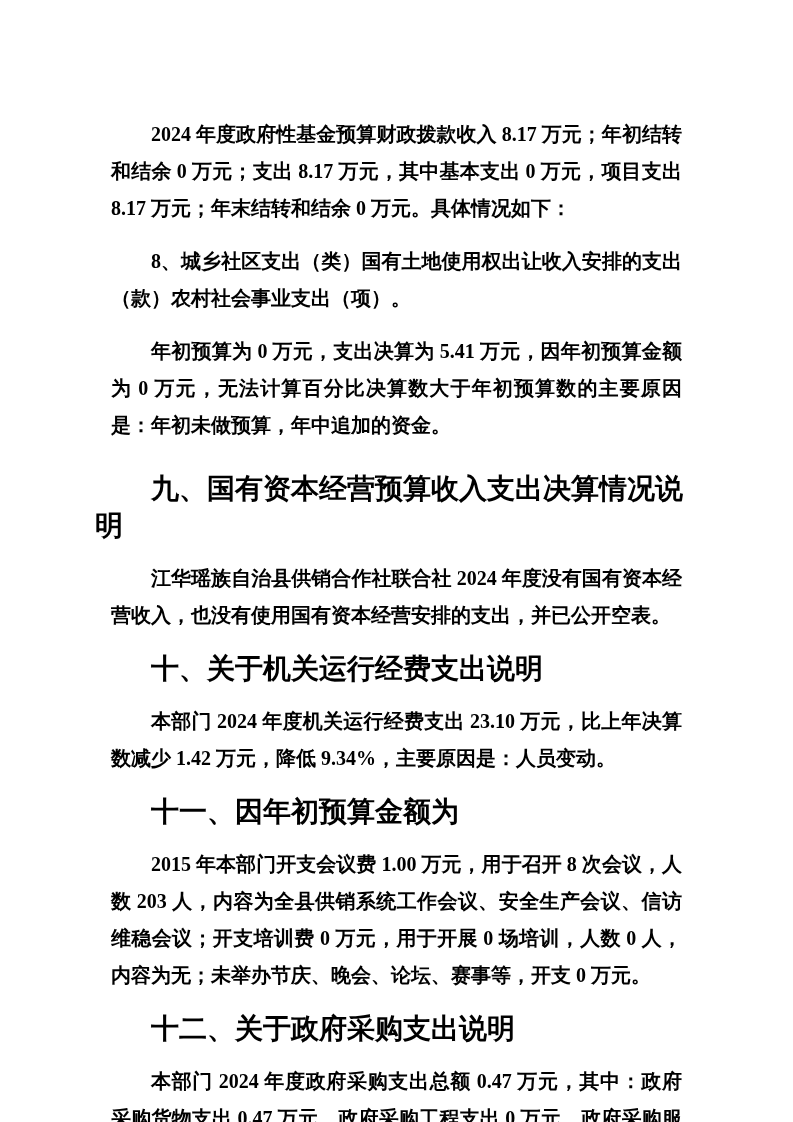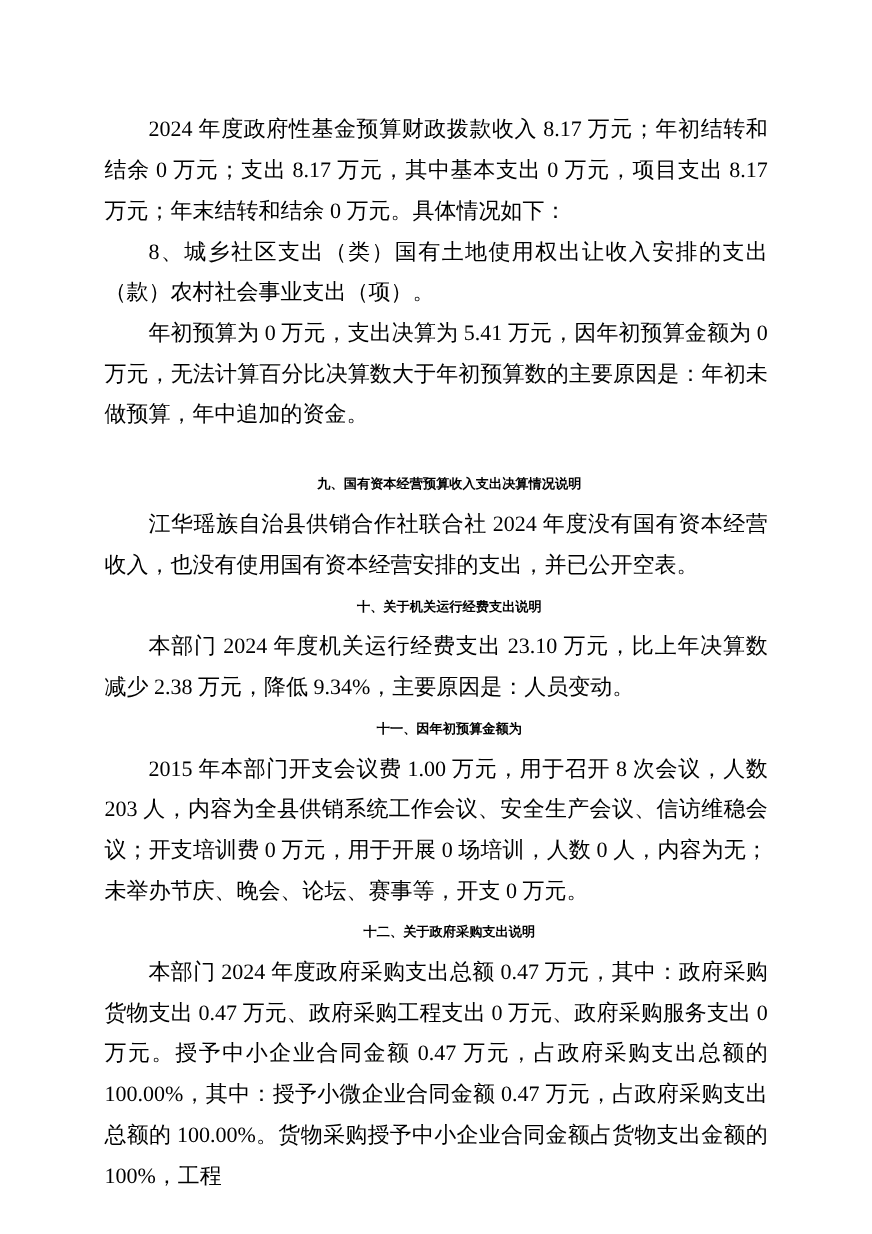--- a/index.html
+++ b/index.html
@@ -14,50 +14,51 @@
     background: #ffffff;
     box-sizing: border-box;
     padding: 100px 95px 40px 95px;
     overflow: hidden;
     font-family: "Liberation Serif", "DejaVu Serif", serif;
     font-size: 20px;
     line-height: 37px;
     color: #000000;
   }
   .para {
-    margin: 0;
+    margin: 16px;
     text-indent: 2em;
     text-align: justify;
     text-align-last: left;
+    font-weight: bold;
   }
   .heading {
     margin: 0;
     text-indent: 2em;
     font-family: "Liberation Sans", "DejaVu Sans", sans-serif;
     font-weight: bold;
-    font-size: 12px;
+    font-size: 28px;
     line-height: 37px;
-    text-align: center;
+    text-align: left;
   }
   .heading.spaced {
     margin-top: 26px;
   }
 </style>
 </head>
 <body>
 
 <div class="page">
   <p class="para">2024 年度政府性基金预算财政拨款收入 8.17 万元；年初结转和结余 0 万元；支出 8.17 万元，其中基本支出 0 万元，项目支出 8.17 万元；年末结转和结余 0 万元。具体情况如下：</p>
   <p class="para">8、城乡社区支出（类）国有土地使用权出让收入安排的支出（款）农村社会事业支出（项）。</p>
   <p class="para">年初预算为 0 万元，支出决算为 5.41 万元，因年初预算金额为 0 万元，无法计算百分比决算数大于年初预算数的主要原因是：年初未做预算，年中追加的资金。</p>
 
   <h3 class="heading spaced">九、国有资本经营预算收入支出决算情况说明</h3>
   <p class="para">江华瑶族自治县供销合作社联合社 2024 年度没有国有资本经营收入，也没有使用国有资本经营安排的支出，并已公开空表。</p>
 
   <h3 class="heading">十、关于机关运行经费支出说明</h3>
-  <p class="para">本部门 2024 年度机关运行经费支出 23.10 万元，比上年决算数减少 2.38 万元，降低 9.34%，主要原因是：人员变动。</p>
+  <p class="para">本部门 2024 年度机关运行经费支出 23.10 万元，比上年决算数减少 1.42 万元，降低 9.34%，主要原因是：人员变动。</p>
 
   <h3 class="heading">十一、因年初预算金额为</h3>
   <p class="para">2015 年本部门开支会议费 1.00 万元，用于召开 8 次会议，人数 203 人，内容为全县供销系统工作会议、安全生产会议、信访维稳会议；开支培训费 0 万元，用于开展 0 场培训，人数 0 人，内容为无；未举办节庆、晚会、论坛、赛事等，开支 0 万元。</p>
 
   <h3 class="heading">十二、关于政府采购支出说明</h3>
   <p class="para">本部门 2024 年度政府采购支出总额 0.47 万元，其中：政府采购货物支出 0.47 万元、政府采购工程支出 0 万元、政府采购服务支出 0 万元。授予中小企业合同金额 0.47 万元，占政府采购支出总额的 100.00%，其中：授予小微企业合同金额 0.47 万元，占政府采购支出总额的 100.00%。货物采购授予中小企业合同金额占货物支出金额的 100%，工程</p>
 </div>
 
 </body></html>

